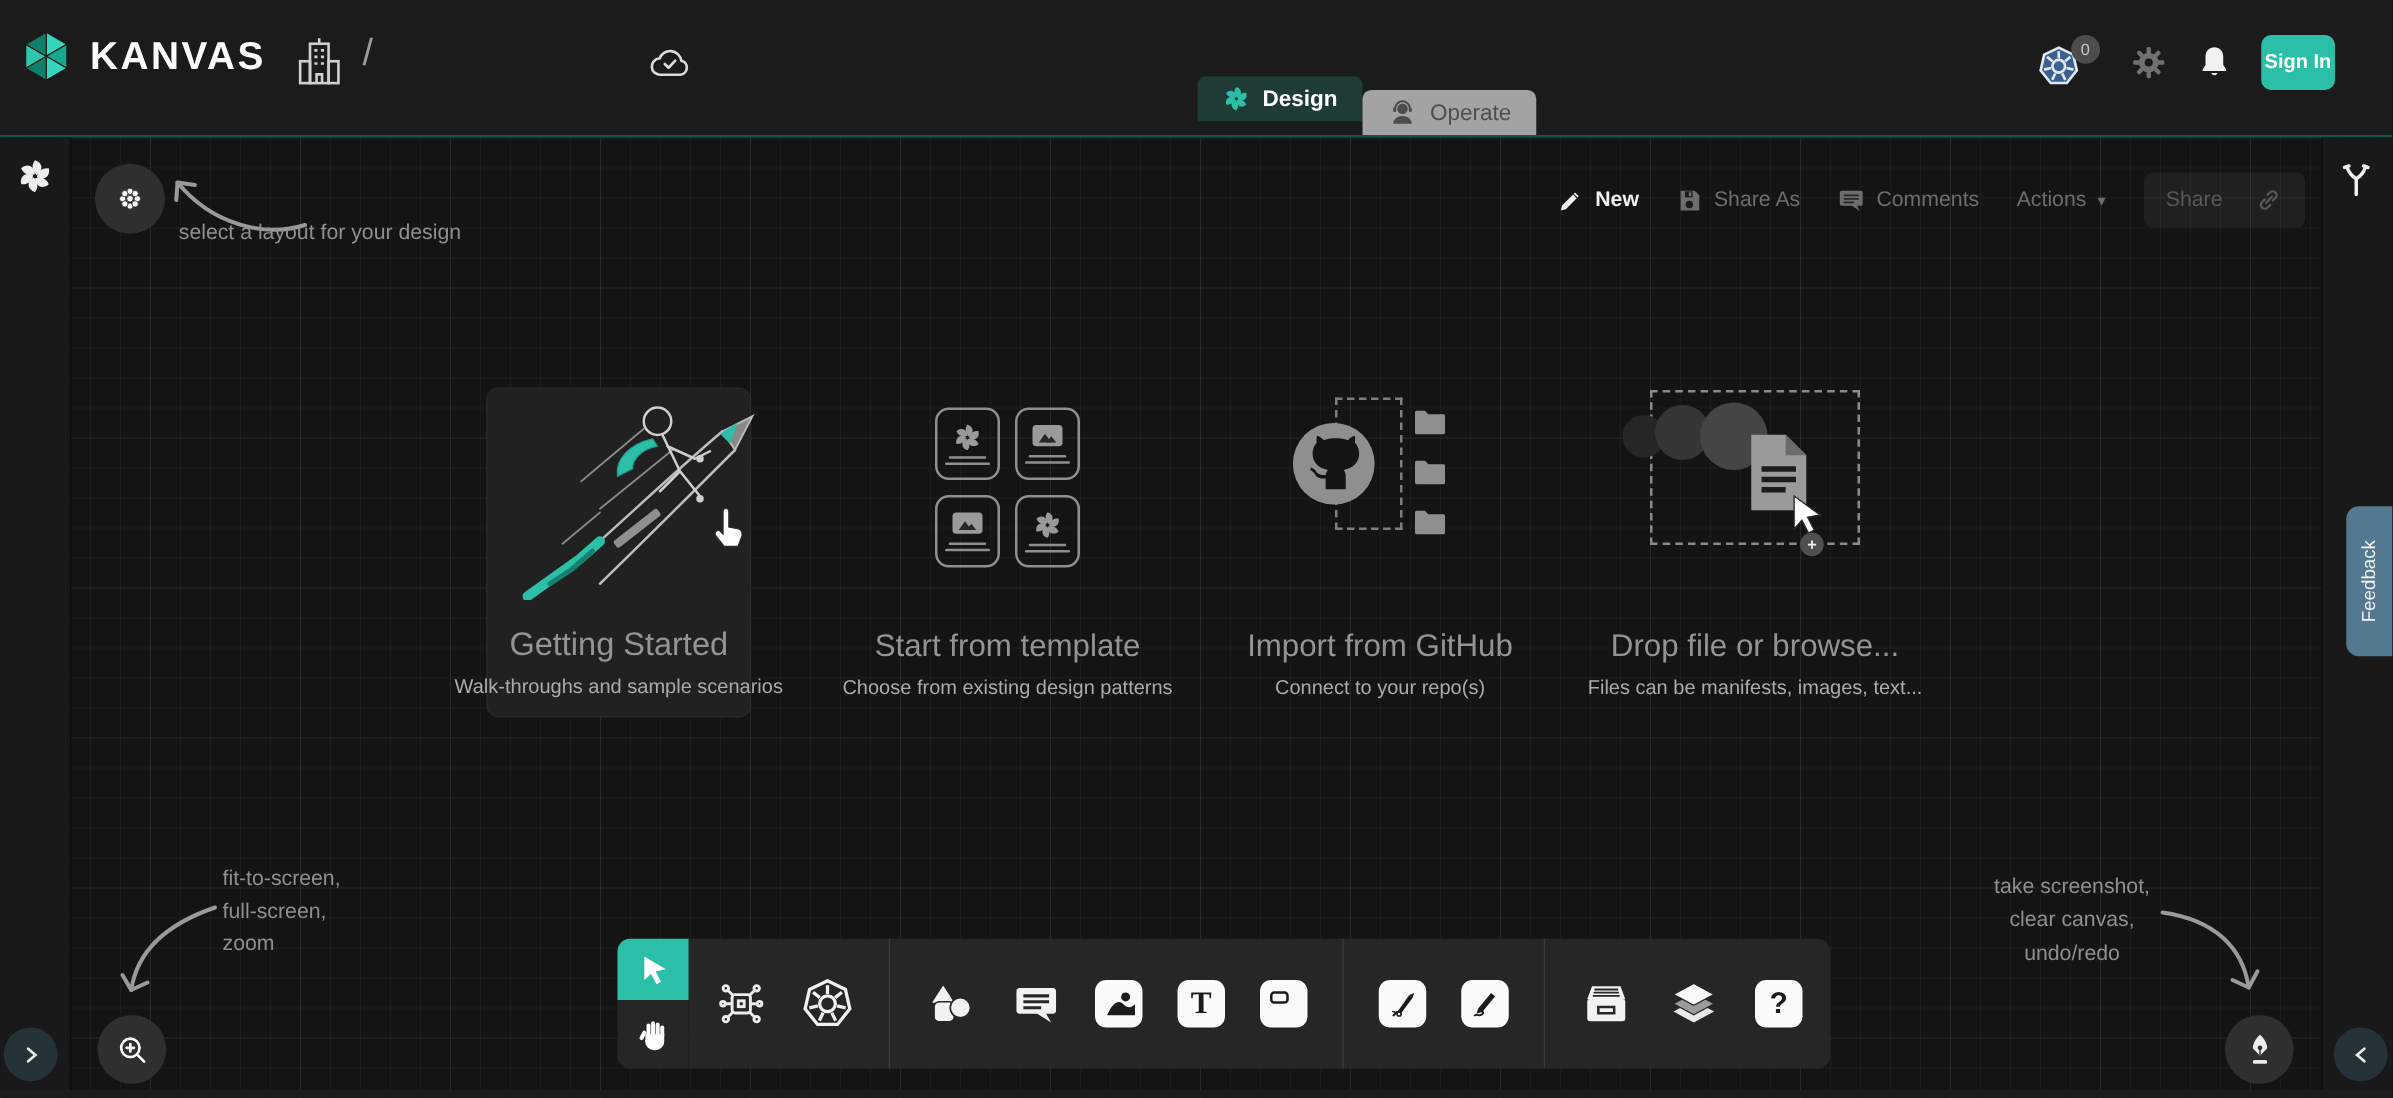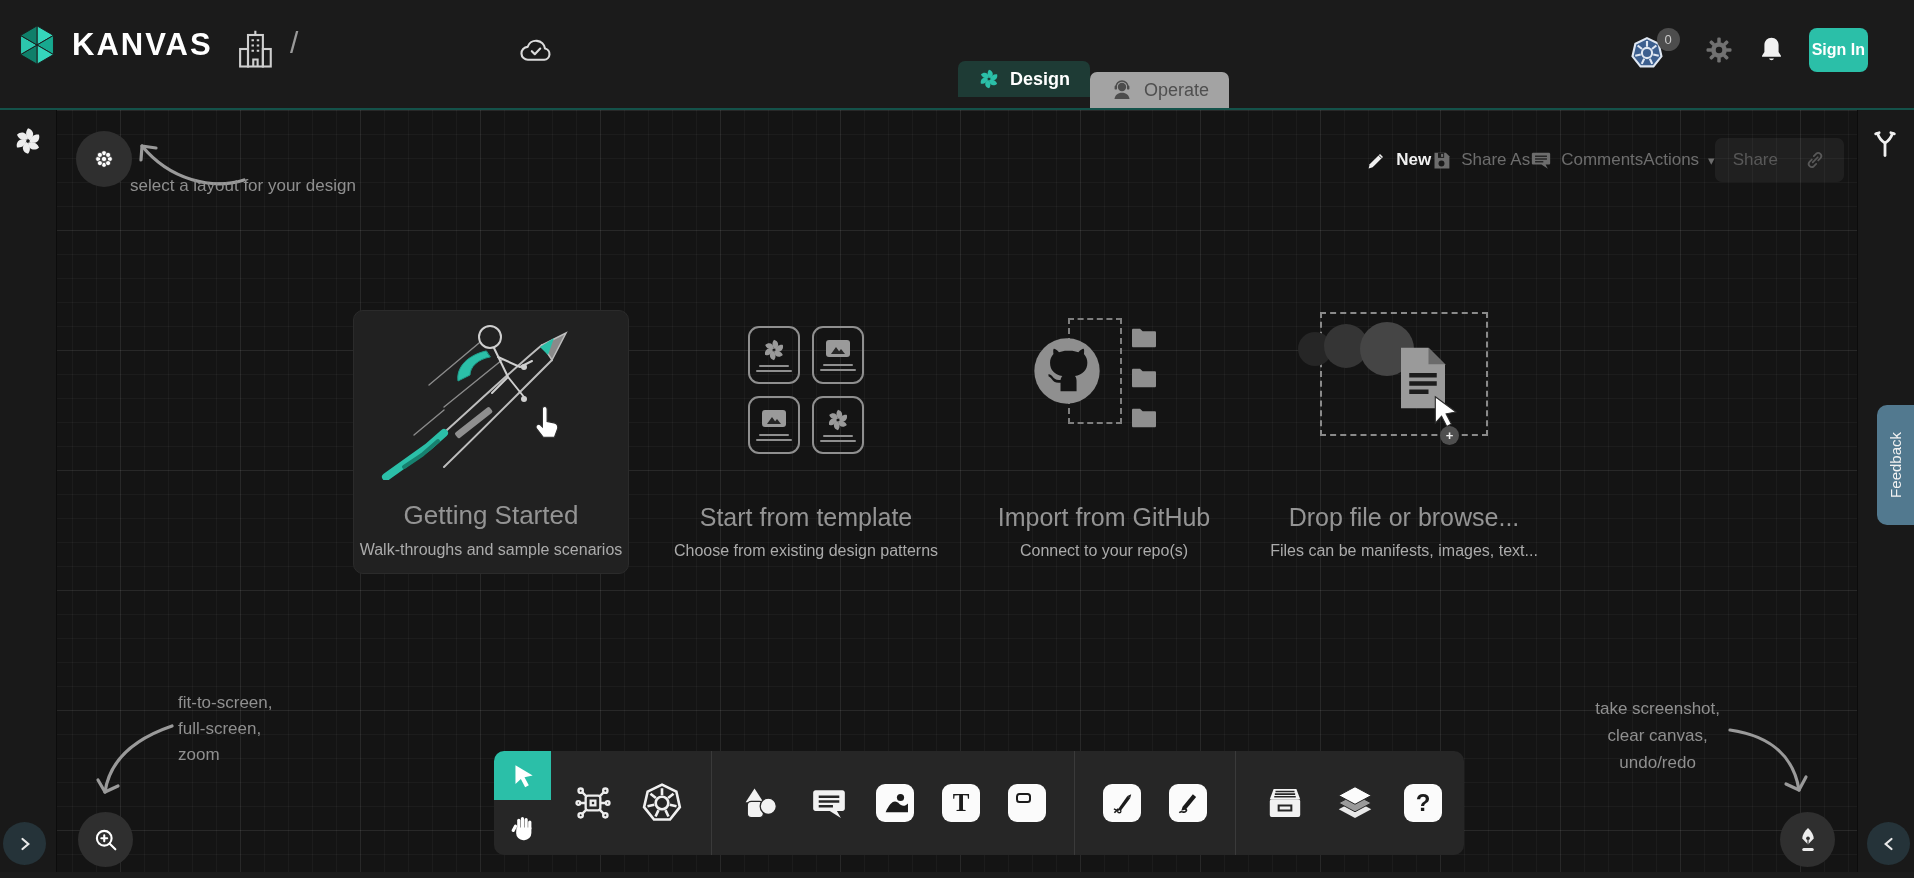--- a/index.html
+++ b/index.html
@@ -49,35 +49,35 @@
   .circle-btn { position:absolute; border-radius:50%; background:#2f2f2f; display:flex;
     align-items:center; justify-content:center; cursor:pointer; z-index:6; }
   .layout-btn { left:76px; top:21px; width:56px; height:56px; }
   .zoom-btn { left:78px; top:702px; width:55px; height:55px; }
   .penmode-btn { left:1780px; top:702px; width:55px; height:55px; }
   .chev-btn { background:#253339; width:43px; height:43px; z-index:7; }
   .chev-right { left:3px; top:712px; }
   .chev-left { right:4px; top:712px; }
 
   .hint { position:absolute; color:#8f8f8f; font-size:17px; z-index:4; }
-  .hint-layout { left:130px; top:66px; }
+  .hint-layout { left:143px; top:66px; }
   .hint-zoom { left:178px; top:580px; line-height:26px; }
   .hint-shot { right:194px; top:585px; line-height:27px; text-align:center; }
   .arrow-svg { position:absolute; z-index:4; }
 
   
-  .actions-bar { position:absolute; top:28px; right:70px; display:flex; align-items:center; z-index:8; }
+  .actions-bar { position:absolute; top:28px; right:70px; display:flex; align-items:center; gap:30px; z-index:8; }
   .act { display:flex; align-items:center; gap:9px; font-size:17px; color:#6d6d6d; cursor:pointer; white-space:nowrap; }
   .act.primary { color:#f0f0f0; font-weight:bold; }
   .share-chip { display:flex; align-items:center; gap:26px; background:rgba(255,255,255,0.055);
     border-radius:7px; padding:11px 18px; color:#585858; font-size:17px; cursor:pointer; }
 
   
   .col { position:absolute; top:200px; height:264px; display:flex; flex-direction:column; align-items:center; z-index:6; cursor:pointer; }
-  .col-1 { left:353px; width:276px; background:#212121; border:1px solid #2b2b2b; border-radius:10px; }
+  .col-1 { left:389px; width:212px; background:#212121; border:1px solid #2b2b2b; border-radius:10px; }
   .col-2 { left:682px; width:248px; }
   .col-3 { left:978px; width:252px; }
   .col-4 { left:1276px; width:256px; }
   .art { flex:1 1 auto; width:100%; position:relative; }
   .card-title { font-size:25px; color:#949494; margin-bottom:10px; white-space:nowrap; }
   .card-sub { font-size:16px; color:#ababab; margin-bottom:14px; white-space:nowrap; }
 
   .tile-grid { position:absolute; left:50%; top:16px; transform:translateX(-50%);
     display:grid; grid-template-columns:52px 52px; gap:12px; }
   .tile { width:52px; height:58px; border:2px solid #8f8f8f; border-radius:11px;

